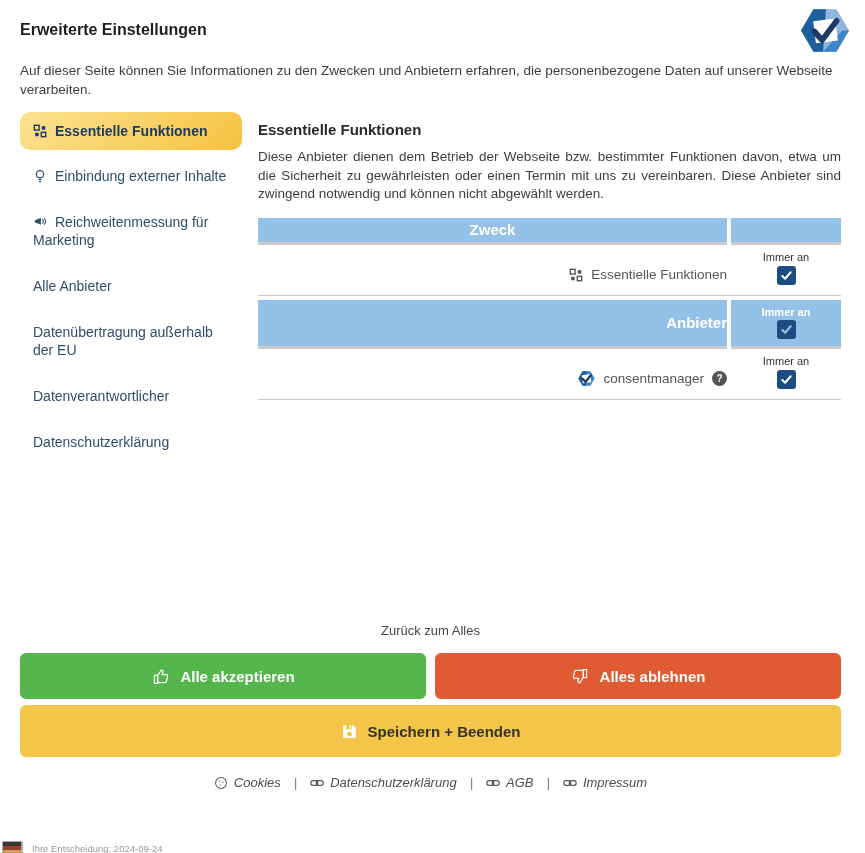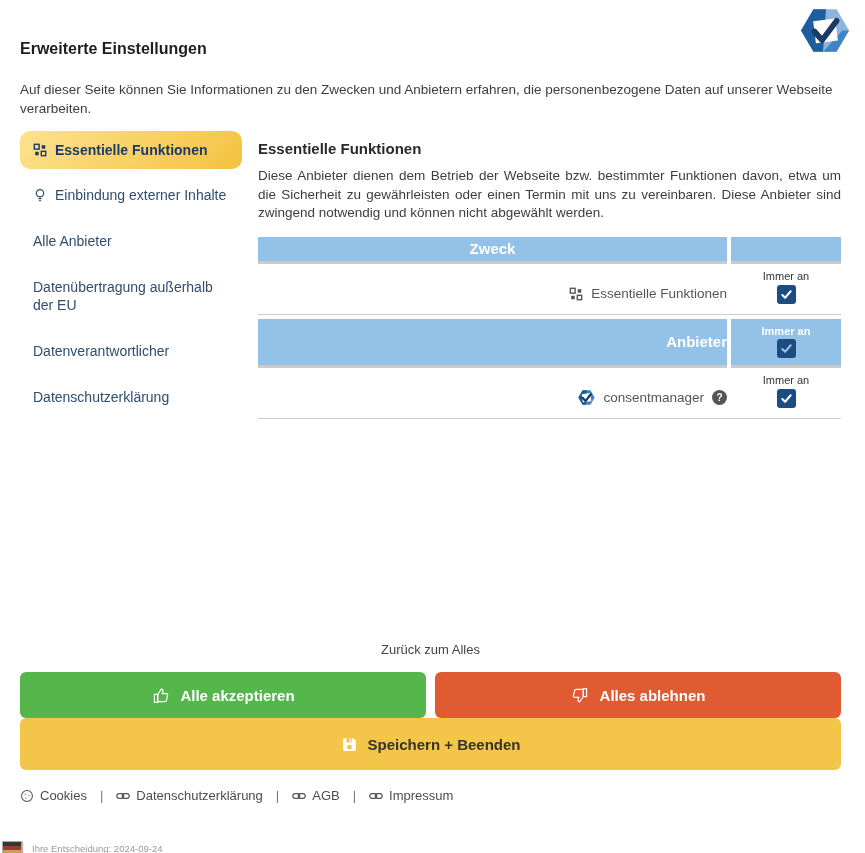--- a/index.html
+++ b/index.html
@@ -1,21 +1,21 @@
 <!DOCTYPE html>
 <html style="--accent_blue: #93c1e7; --checkbox_navy: #1c4d82; --green: #55b64c; --orange: #e05a32; --yellow: #f3c64a; --sidebar_active_from: #fce28f; --sidebar_active_to: #f5c240; --check_light_blue: #9cc3e4;"><head>
 <meta charset="utf-8">
 <style>
   * { margin:0; padding:0; box-sizing:border-box; }
   html,body { width:865px; height:853px; background:#fff; overflow:hidden; }
   body { font-family:"Liberation Sans", sans-serif; position:relative; color:#3d3d3d; }
   .dialog { padding:0 24px 0 20px; position:relative; height:100%; }
 
   
-  .cm-title { padding-top:40px; font-size:16px; font-weight:bold; color:#1e1e1e; }
+  .cm-title { padding-top:21px; font-size:16px; font-weight:bold; color:#1e1e1e; }
   .cm-desc  { margin-top:22px; font-size:13.5px; line-height:19px; color:#3d3d3d; width:821px; }
   .cm-logo  { position:absolute; top:8px; right:15px; width:50px; height:45px; }
 
   
   .content-row { display:flex; margin-top:13px; min-height:505px; align-items:flex-start; }
 
   
   .sidebar { width:222px; flex:0 0 222px; margin-right:16px; }
   .nav-item { padding:0 13px; margin-bottom:28px; font-size:14px; line-height:18px;
               color:#2f4d6e; cursor:pointer; }
@@ -55,26 +55,26 @@
            justify-content:center; cursor:pointer; }
 
   
   .back-top { text-align:center; font-size:13px; color:#444; margin-top:6px; cursor:pointer; }
   .btn-row { display:flex; gap:9px; margin-top:15px; }
   .btn { border:none; border-radius:6px; height:46px; color:#fff; font-weight:bold; font-size:15px;
          font-family:"Liberation Sans",sans-serif; display:flex; align-items:center; justify-content:center;
          gap:10px; cursor:pointer; }
   .btn-accept { flex:1; background:var(--green,#55b64c); }
   .btn-reject { flex:1; background:var(--orange,#e05a32); }
-  .btn-save   { width:100%; height:52px; margin-top:0; background:var(--yellow,#f3c64a); color:#35332b; }
+  .btn-save   { width:100%; height:52px; margin-top:6px; background:var(--yellow,#f3c64a); color:#35332b; }
   .btn svg { flex:0 0 auto; }
 
   
-  .footer-links { margin-top:18px; display:flex; justify-content:flex-start; align-items:center; gap:13px;
-                  font-size:13px; color:#4d4d4d; }
+  .footer-links { margin-top:18px; display:flex; justify-content:center; align-items:center; gap:13px;
+                  font-size:13px; color:#4d4d4d;font-style:italic; }
   .flink { display:flex; align-items:center; gap:6px; cursor:pointer; }
   .fsep { color:#777; }
 
   .decision { position:absolute; left:2px; bottom:-2px; display:flex; align-items:flex-end; gap:10px; }
   .flag { width:20px; height:14px; border:1px solid #aaa; display:flex; flex-direction:column; box-shadow:1px 1px 1px rgba(0,0,0,.3); }
   .flag .b { flex:1; background:#3a3530; }
   .flag .r { flex:1; background:#9c3d33; }
   .flag .g { flex:1; background:#caa254; }
   .decision-text { font-size:9.5px; color:#999; padding-bottom:1px; }
 </style>
@@ -112,20 +112,28 @@
 
       <div class="nav-item">
         <span class="nav-icon">
           <svg viewBox="0 0 16 16" width="14" height="14" fill="none" stroke="#2f4d6e" stroke-width="1.4">
             <circle cx="8" cy="6" r="4.2"></circle>
             <path d="M6.3 12.2 h3.4 M7 14.3 h2"></path>
           </svg>
         </span><span>Einbindung externer Inhalte</span>
       </div>
 
+      <div class="nav-item">
+        <span class="nav-icon">
+          <svg viewBox="0 0 16 16" width="14" height="14">
+            <path d="M2 6.2 L9 3.2 V11.2 L2 8.2 Z" fill="#2f4d6e"></path>
+            <path d="M10.7 4.6 a4.3 4.3 0 0 1 0 5.4 M12.8 3.4 a6.5 6.5 0 0 1 0 7.8" stroke="#2f4d6e" stroke-width="1.2" fill="none"></path>
+          </svg>
+        </span><span>Reichweitenmessung für Marketing</span>
+      </div>
 
       <div class="nav-item">
         <span>Alle Anbieter</span>
       </div>
 
       <div class="nav-item">
         <span>Datenübertragung außerhalb der EU</span>
       </div>
 
       <div class="nav-item">

